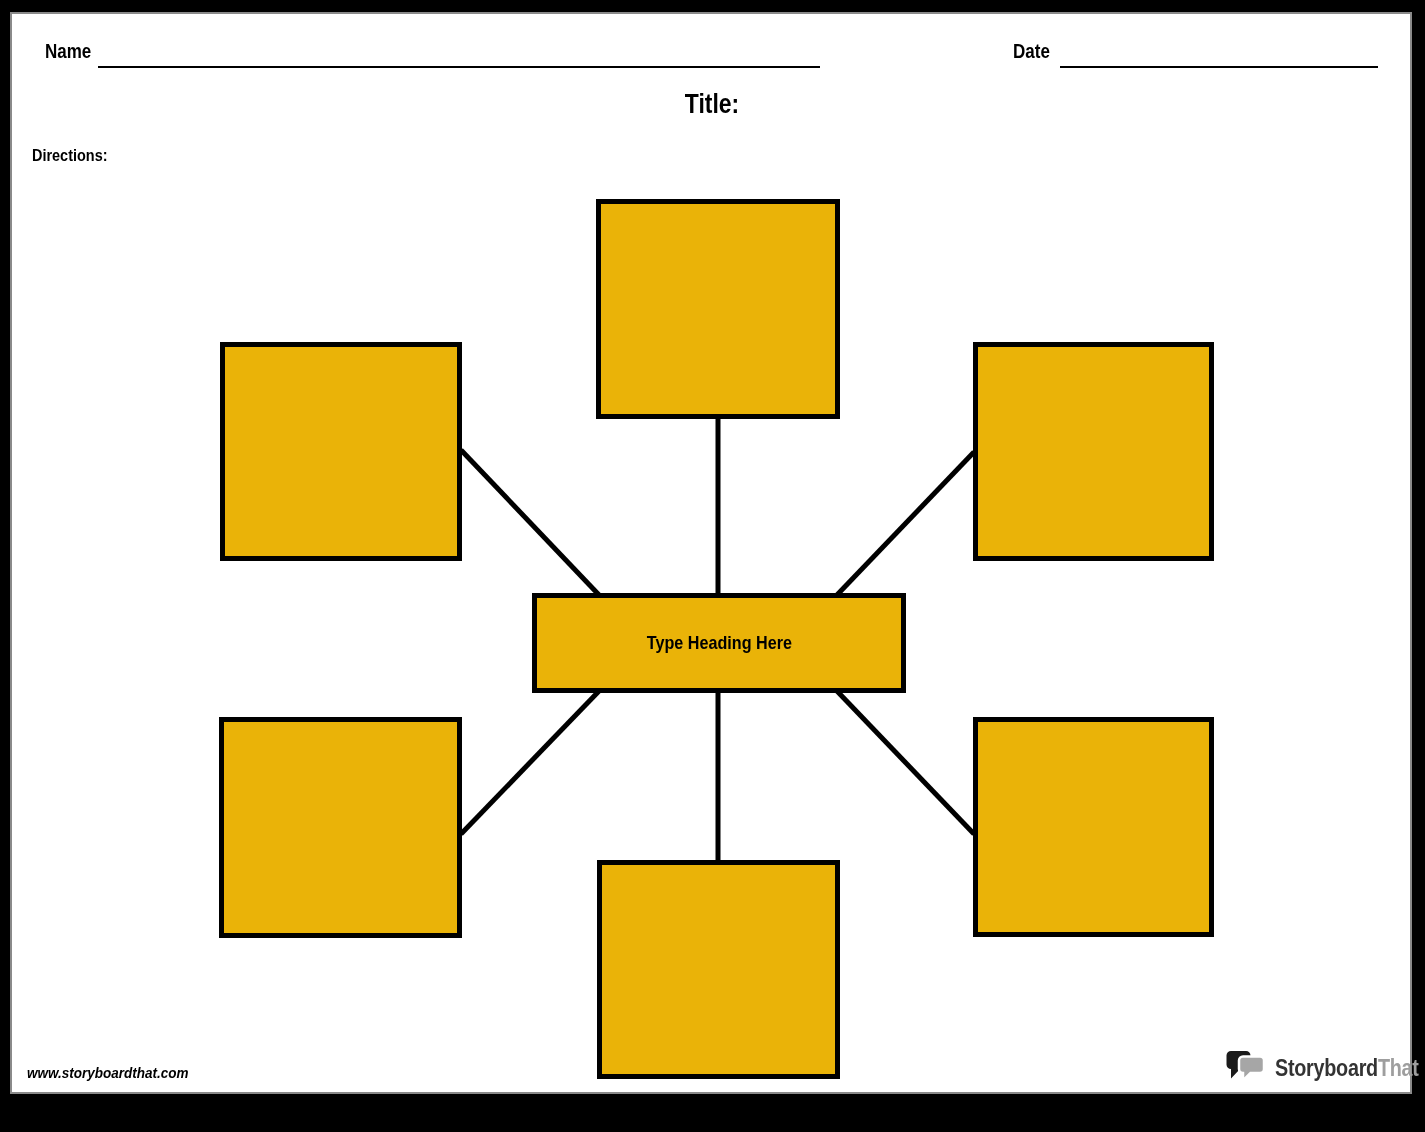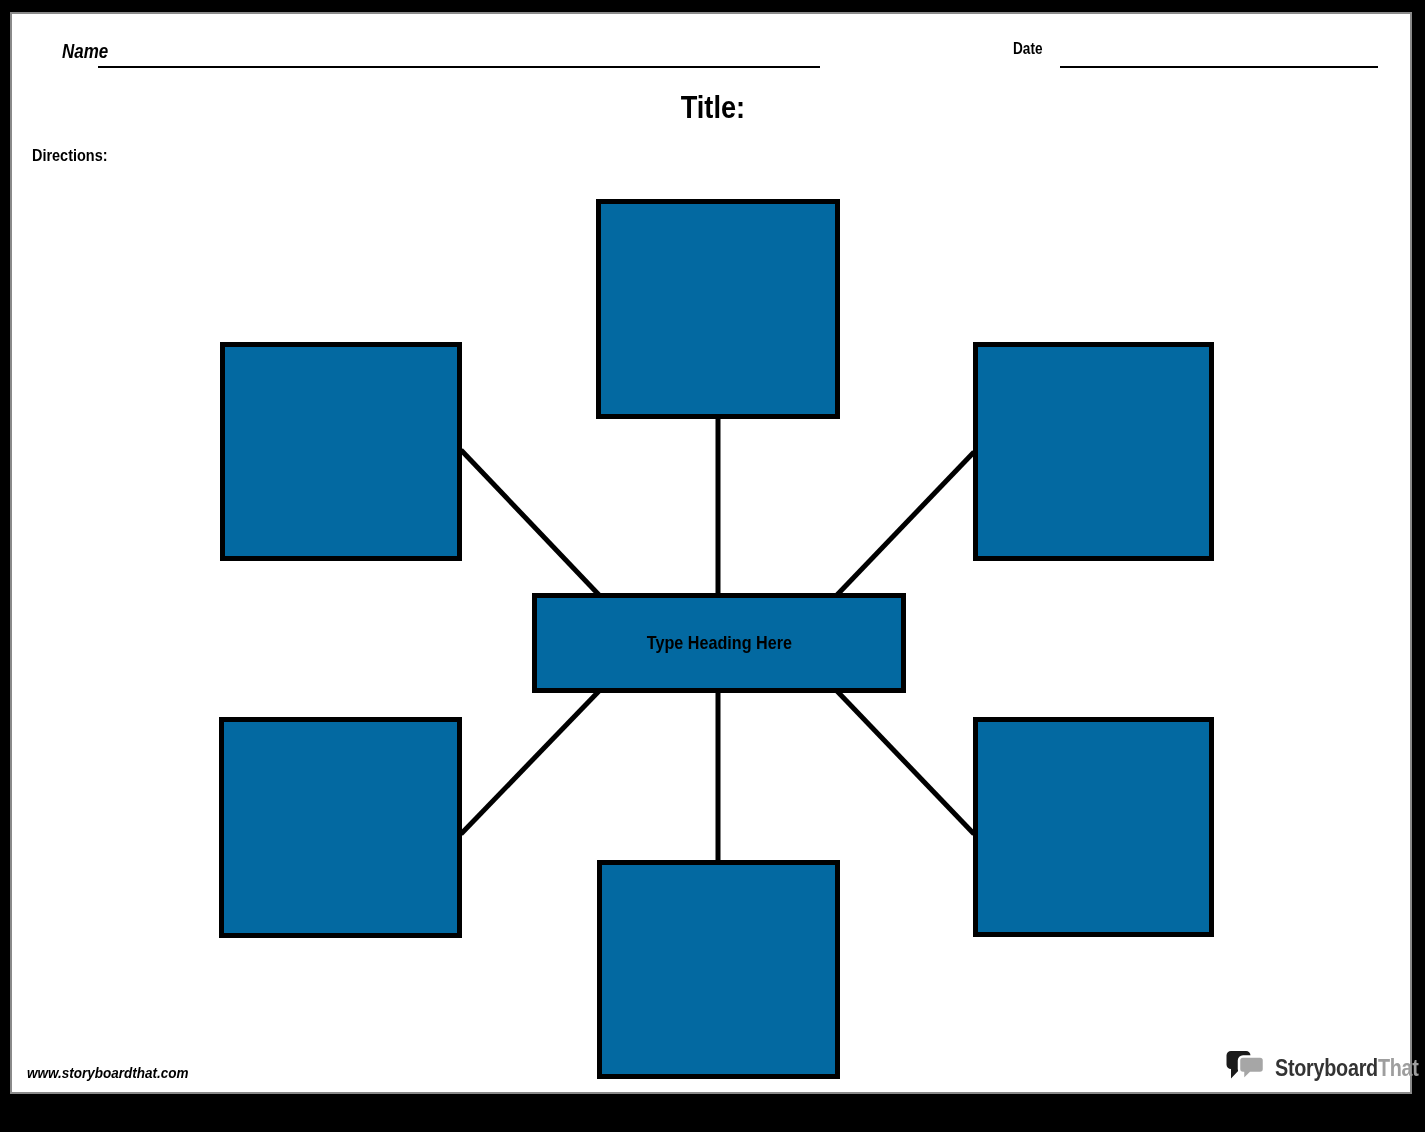--- a/index.html
+++ b/index.html
@@ -9,31 +9,31 @@
   }
   .paper {
     position:absolute; left:10px; top:12px; width:1398px; height:1078px;
     background:#fff; border:2px solid #8a8a8a; box-sizing:content-box; z-index:0;
   }
   .cond {
     display:inline-block; transform:scaleX(0.85); transform-origin:0 50%;
     font-weight:bold; color:#000; white-space:nowrap;
   }
   .label { position:absolute; z-index:3; }
-  .name-label  { left:62px;  top:40px;  font-size:20px;font-style:italic; }
-  .date-label  { left:1013px; top:40px; font-size:16px; }
-  .title-wrap  { left:0; right:0; top:89px; text-align:center; font-size:32px; font-weight:bold; }
+  .name-label  { left:45px;  top:40px;  font-size:20px; }
+  .date-label  { left:1013px; top:40px; font-size:20px; }
+  .title-wrap  { left:0; right:0; top:89px; text-align:center; font-size:27px; font-weight:bold; }
   .title-wrap .cond { transform-origin:50% 50%; }
   .directions-label { left:32px; top:146px; font-size:17px; }
   .write-line { position:absolute; height:2px; background:#000; z-index:3; }
   .name-line { left:98px;  top:66px; width:722px; }
   .date-line { left:1060px; top:66px; width:318px; }
   .connectors { position:absolute; left:0; top:0; z-index:1; }
   .box {
-    position:absolute; background:#0369a1; border:5px solid #000;
+    position:absolute; background:#eab308; border:5px solid #000;
     box-sizing:border-box; z-index:2;
   }
   .box-top-center    { left:596px; top:199px; width:244px; height:220px; }
   .box-top-left      { left:220px; top:342px; width:242px; height:219px; }
   .box-top-right     { left:973px; top:342px; width:241px; height:219px; }
   .box-bottom-left   { left:219px; top:717px; width:243px; height:221px; }
   .box-bottom-right  { left:973px; top:717px; width:241px; height:220px; }
   .box-bottom-center { left:597px; top:860px; width:243px; height:219px; }
   .box-hub {
     left:532px; top:593px; width:374px; height:100px;

